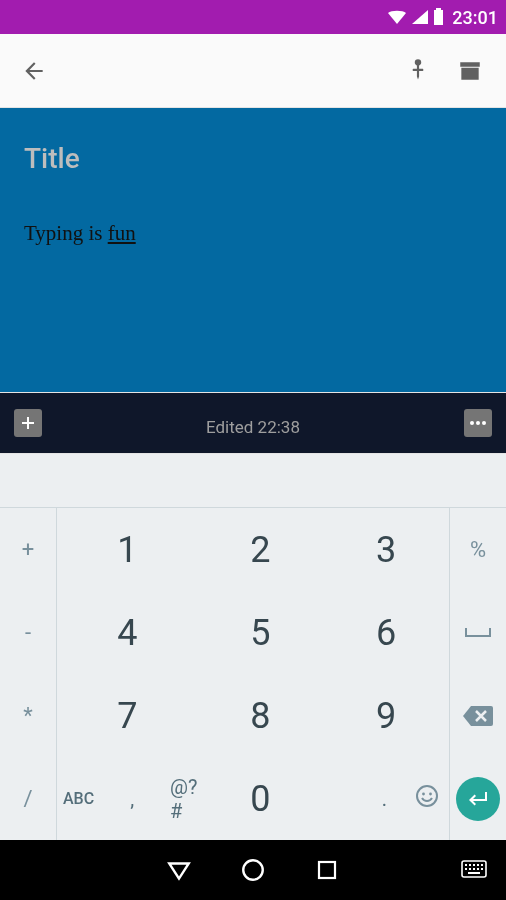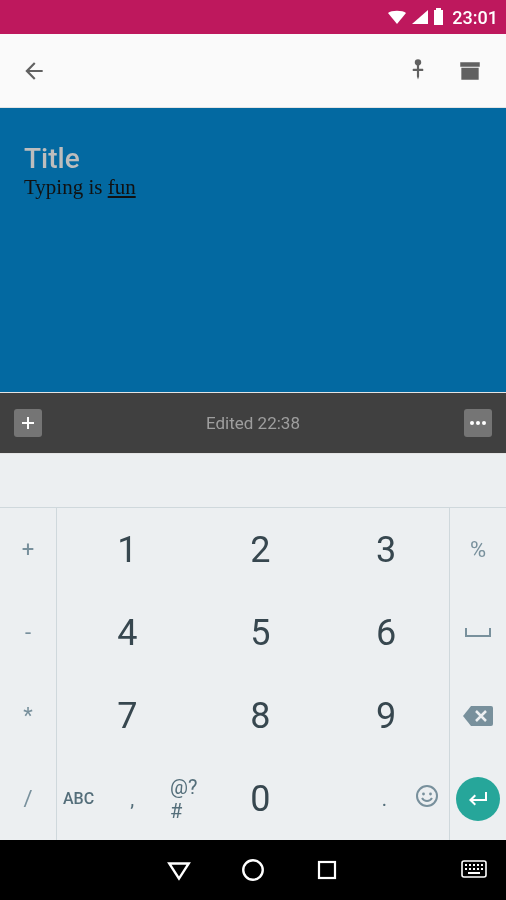--- a/index.html
+++ b/index.html
@@ -1,36 +1,36 @@
 <!DOCTYPE html>
 <html><head>
 <meta charset="utf-8">
 <style>
   * { box-sizing: border-box; margin: 0; padding: 0; }
   html, body { width: 506px; height: 900px; font-family: Roboto, Arial, sans-serif; overflow: hidden; background: #fff; }
   .screen { width: 506px; height: 900px; display: flex; flex-direction: column; }
 
   
-  .status-bar { height: 34px; background: #be185d; display: flex; align-items: center; justify-content: flex-end; padding: 4px 8px; color: #fff; font-size: 18px; font-weight: 500; gap: 4px; }
+  .status-bar { height: 34px; background: #a21caf; display: flex; align-items: center; justify-content: flex-end; padding: 4px 8px; color: #fff; font-size: 18px; font-weight: 500; gap: 4px; }
   .status-bar .icon { display: inline-flex; align-items: center; }
 
   
   .app-bar { height: 74px; background: #fafafa; display: flex; align-items: center; padding: 0 10px; border-bottom: 1px solid #e4e4e4; }
   .app-bar .back { width: 48px; height: 48px; display: flex; align-items: center; justify-content: center; }
   .app-bar .spacer { flex: 1; }
   .app-bar .action { width: 52px; height: 48px; display: flex; align-items: center; justify-content: center; }
 
   
   .editor { flex: 0 0 auto; height: 284px; background: #0369a1; padding: 22px 24px; }
   .editor .title-ph { color: #bdbdbd; font-size: 28px; font-weight: 500; margin-top: 12px; }
-  .editor .body { font-family: Georgia, 'Times New Roman', serif; font-size: 21px; color: #111; }
+  .editor .body { margin-top: 46px; font-family: Georgia, 'Times New Roman', serif; font-size: 21px; color: #111; }
   .editor .body .underline { text-decoration: underline; }
 
   
-  .footer { height: 62px; background: #404040; border-top: 1px solid #e4e4e4; border-bottom: 1px solid #e4e4e4; display: flex; align-items: center; padding: 0 14px; }
+  .footer { height: 62px; background: #0f172a; border-top: 1px solid #e4e4e4; border-bottom: 1px solid #e4e4e4; display: flex; align-items: flex-end; padding: 16px 14px; }
   .footer .sq { width: 28px; height: 28px; background: #757575; border-radius: 3px; display: flex; align-items: center; justify-content: center; }
   .footer .edited { color: #9e9e9e; font-size: 17px; text-align: center; flex: 1; }
   .footer .dots { display: flex; gap: 2px; }
   .footer .dots span { width: 4px; height: 4px; background: #fff; border-radius: 50%; }
 
   
   .kb { flex: 1; display: flex; flex-direction: column; background: #eceff1; }
   .kb-suggest { height: 54px; background: #eceff1; border-bottom: 1px solid #cfd8dc; }
   .kb-grid { flex: 1; display: grid; grid-template-columns: 56px 1px 1fr 1fr 1fr 1px 56px; grid-template-rows: repeat(4, 1fr); }
   .vline { background: #cfd8dc; width: 1px; grid-row: 1 / 5; }

